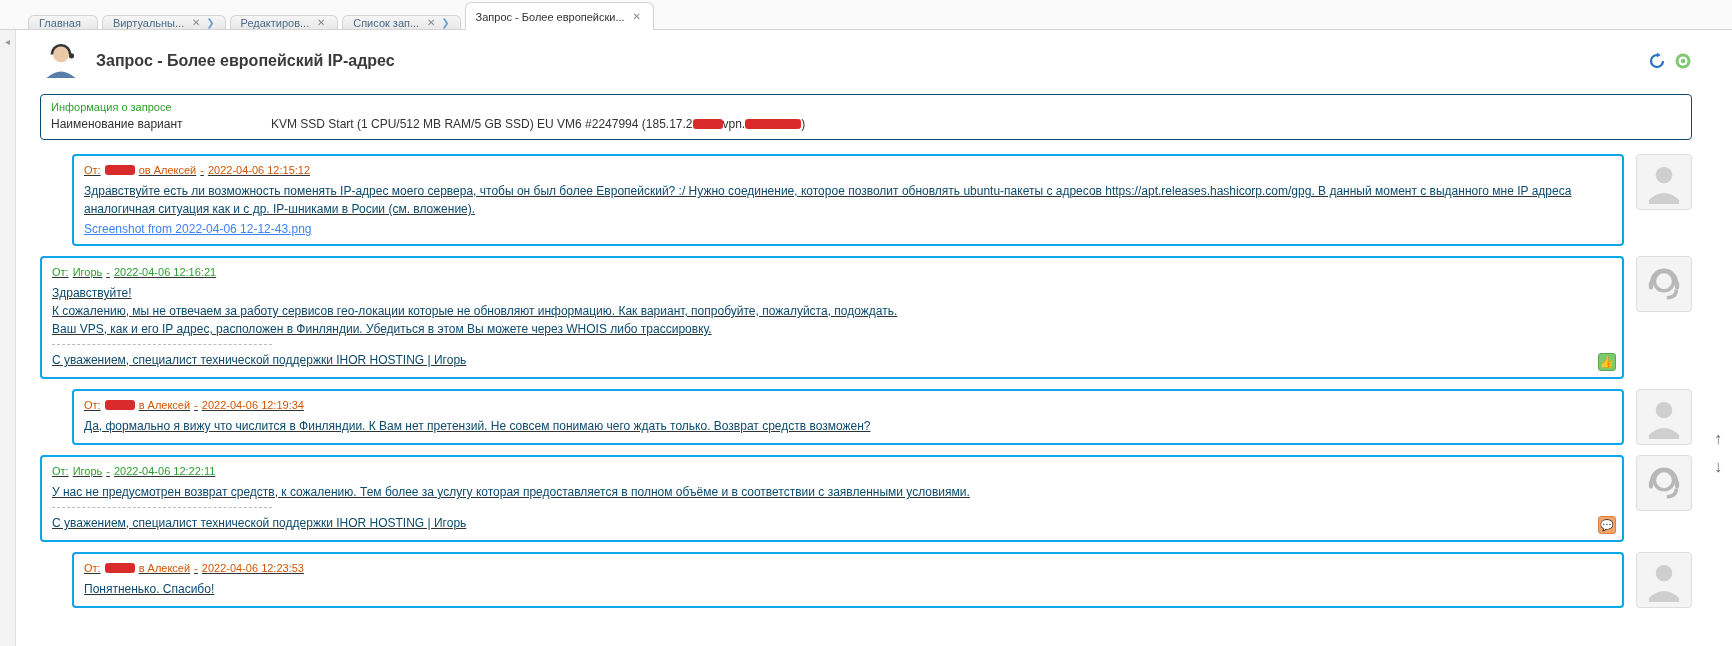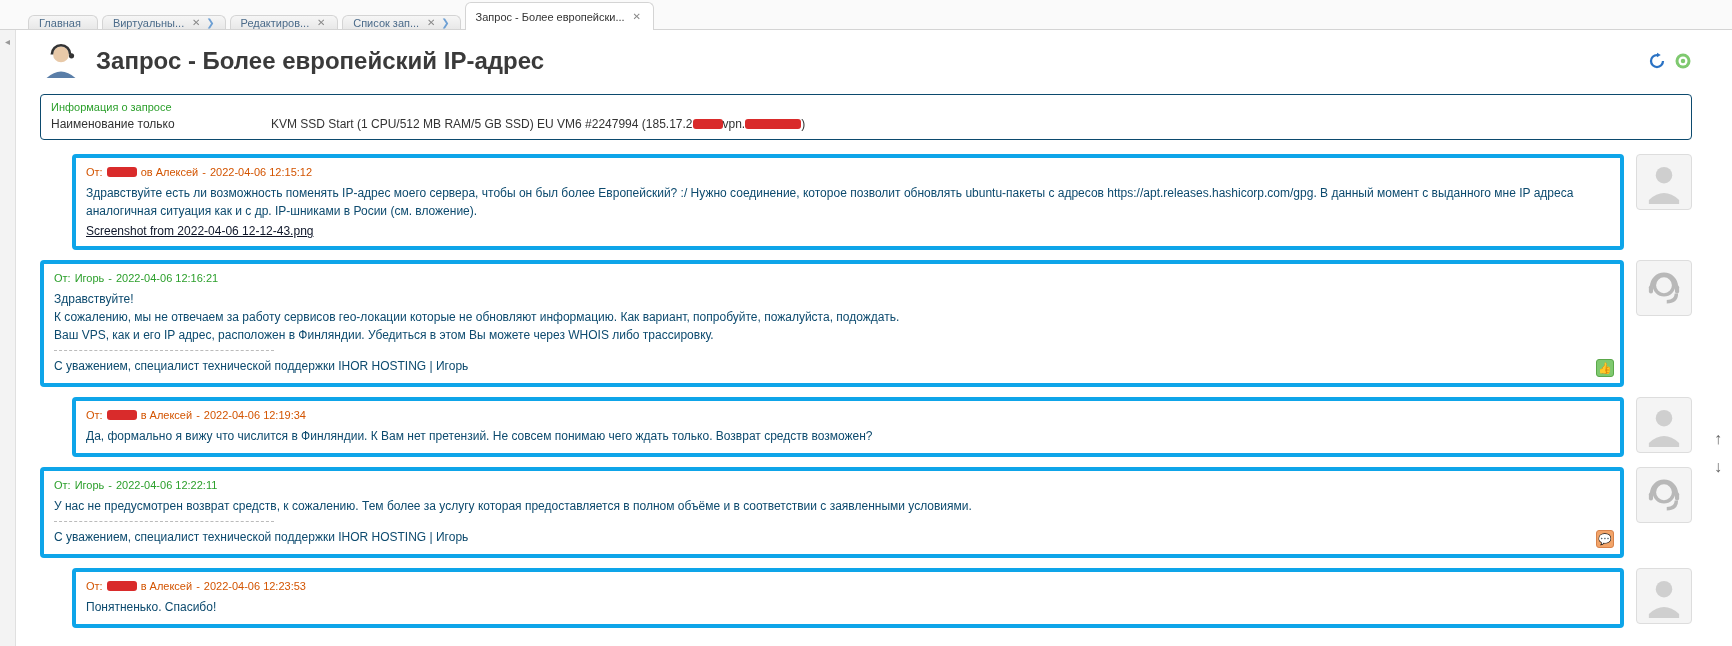--- a/index.html
+++ b/index.html
@@ -13,57 +13,57 @@
 .tab .tx { margin-right: 6px; }
 .tab .close { width: 12px; height: 12px; border-radius: 50%; display: inline-flex; align-items: center; justify-content: center; font-size: 10px; color: #888; }
 .tab .chev { margin-left: 4px; color: #6ea0d4; font-size: 10px; }
 
 .content { padding: 10px 40px 20px 40px; }
 
 
 .header { display: flex; align-items: center; justify-content: space-between; margin-bottom: 12px; }
 .header-left { display: flex; align-items: center; gap: 14px; }
 .avatar-main { width: 42px; height: 42px; }
-.page-title { font-size: 24px; font-weight: bold; color: #3a3a3a; }
+.page-title { font-size: 16px; font-weight: bold; color: #3a3a3a; }
 .header-actions { display: flex; gap: 8px; align-items: center; }
 .icon-btn { width: 18px; height: 18px; cursor: pointer; }
 
 
 .info-panel { border: 1px solid #0c4a6e; border-radius: 4px; padding: 6px 10px 8px 10px; margin-bottom: 14px; }
 .info-title { color: #2b9f2b; font-size: 11px; margin-bottom: 4px; }
 .info-row { display: flex; font-size: 12px; }
 .info-label { width: 220px; }
 .info-value { display: flex; align-items: center; gap: 0; }
 .redact { display: inline-block; height: 10px; background: #d92b2b; border-radius: 3px; }
 .redact.sm { width: 30px; }
 .redact.md { width: 56px; }
 
 
 .msg-wrap { display: flex; align-items: flex-start; gap: 12px; margin-bottom: 10px; }
 .msg-wrap.indent { margin-left: 32px; }
-.bubble { flex: 1; border: 4px solid #0ea5e9; border-radius: 4px; padding: 8px 10px; position: relative; background: #fff; }
+.bubble { flex: 1; border: 2px solid #0ea5e9; border-radius: 4px; padding: 8px 10px; position: relative; background: #fff; text-decoration: underline; }
 .meta { font-size: 11px; margin-bottom: 6px; display:flex; align-items:center; gap:4px; }
 .meta.user { color: #d35400; }
 .meta.staff { color: #2b9f2b; }
 .body { font-size: 12px; line-height: 1.5; color: #0c4a6e; }
 .sig-sep { border: none; border-top: 1px dashed #bbb; margin: 6px 0; width: 220px; }
 .rating-btn { position: absolute; right: 6px; bottom: 6px; width: 18px; height: 18px; border-radius: 3px; display:flex; align-items:center; justify-content:center; font-size:11px; cursor:pointer; }
 .rating-btn.up { background: #7fc96f; border:1px solid #5aa84a; color:#fff; }
 .rating-btn.down { background: #f2a469; border:1px solid #d8824a; color:#fff; }
 
 .side-avatar { width: 56px; height: 56px; border: 1px solid #ddd; border-radius: 4px; background: #f4f4f4; display:flex; align-items:center; justify-content:center; }
 
 
 .scroll-arrows { position: absolute; right: 10px; top: 430px; display:flex; flex-direction:column; gap:10px; }
 .scroll-arrows span { font-size: 16px; color: #666; cursor:pointer; }
 
 
 .left-handle { position:absolute; left:0; top:30px; width:16px; height:calc(100% - 30px); background:#f3f3f3; border-right:1px solid #e0e0e0; display:flex; align-items:flex-start; justify-content:center; padding-top:6px; color:#999; font-size:10px; cursor:pointer; }
 
-.attach-link { color:#0f172a; text-decoration:underline; font-size:12px; display:inline-block; margin-top:4px; }
+.attach-link { color:#3b82f6; text-decoration:underline; font-size:12px; display:inline-block; margin-top:4px; }
 
 
 .person-svg { fill:#cfcfcf; }
 .headset-svg { stroke:#b8b8b8; fill:none; stroke-width:5; }
 </style>
 </head>
 <body>
 
 <div class="page">
 
@@ -114,21 +114,21 @@
             <circle cx="12" cy="12" r="10" fill="#7fc96f"></circle>
             <circle cx="12" cy="12" r="6" fill="#fff"></circle>
             <circle cx="12" cy="12" r="3" fill="#7fc96f"></circle>
           </svg>
       </div>
     </div>
 
     <div class="info-panel">
       <div class="info-title">Информация о запросе</div>
       <div class="info-row">
-        <div class="info-label">Наименование только</div>
+        <div class="info-label">Наименование вариант</div>
         <div class="info-value">
           <span>KVM SSD Start (1 CPU/512 MB RAM/5 GB SSD) EU VM6 #2247994 (185.17.2</span>
           <span class="redact sm"></span>
           <span> vpn.</span>
           <span class="redact md"></span>
           <span>)</span>
         </div>
       </div>
     </div>
 

